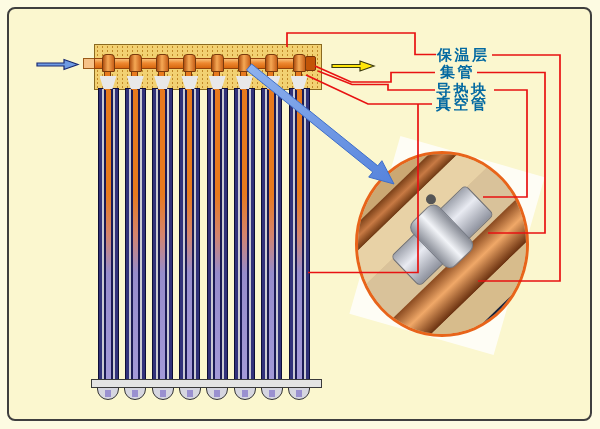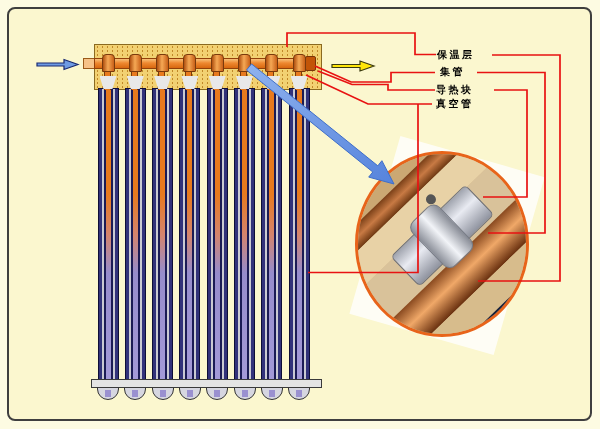--- a/index.html
+++ b/index.html
@@ -32,21 +32,21 @@
   .b4{top:105px;height:43px;background:#D9C29A;}
   .b5{top:148px;height:38px;background:linear-gradient(180deg,#8A4A20,#F0A868 45%,#69300F);}
   .b6{top:186px;height:28px;background:#D7BC8C;}
   .b7{top:214px;height:28px;background:#16203A;}
   .b8{top:242px;height:24px;background:repeating-linear-gradient(180deg,#BFA26A 0 6px,#A88952 6px 9px);}
   #alu-block{position:absolute;left:86px;top:102px;width:102px;height:40px;border:1px solid #6A6E78;border-radius:5px;
     background:linear-gradient(180deg,#9FA3AD,#E9EBF2 40%,#8E929E);}
   #alu-pipe{position:absolute;left:118px;top:92px;width:36px;height:60px;border-radius:9px;border:1px solid #777b85;
     background:linear-gradient(90deg,#8A8E98,#F2F4F8 50%,#878B95);}
   #alu-tip{position:absolute;left:150px;top:84px;width:10px;height:10px;border-radius:50%;background:#555;}
-  .callout-label{color:#000000;font-size:10px;line-height:16px;letter-spacing:2.5px;white-space:nowrap;font-weight:600;}
+  .callout-label{color:#0369a1;font-size:15px;line-height:16px;letter-spacing:2.5px;white-space:nowrap;font-weight:600;}
   #lbl-0{left:437px;top:47px;}
   #lbl-1{left:440px;top:64px;}
   #lbl-2{left:436px;top:82px;}
   #lbl-3{left:436px;top:96px;}
   #overlay{left:0;top:0;width:600px;height:429px;pointer-events:none;}
 </style>
 </head>
 <body>
 
 <div id="stage">

